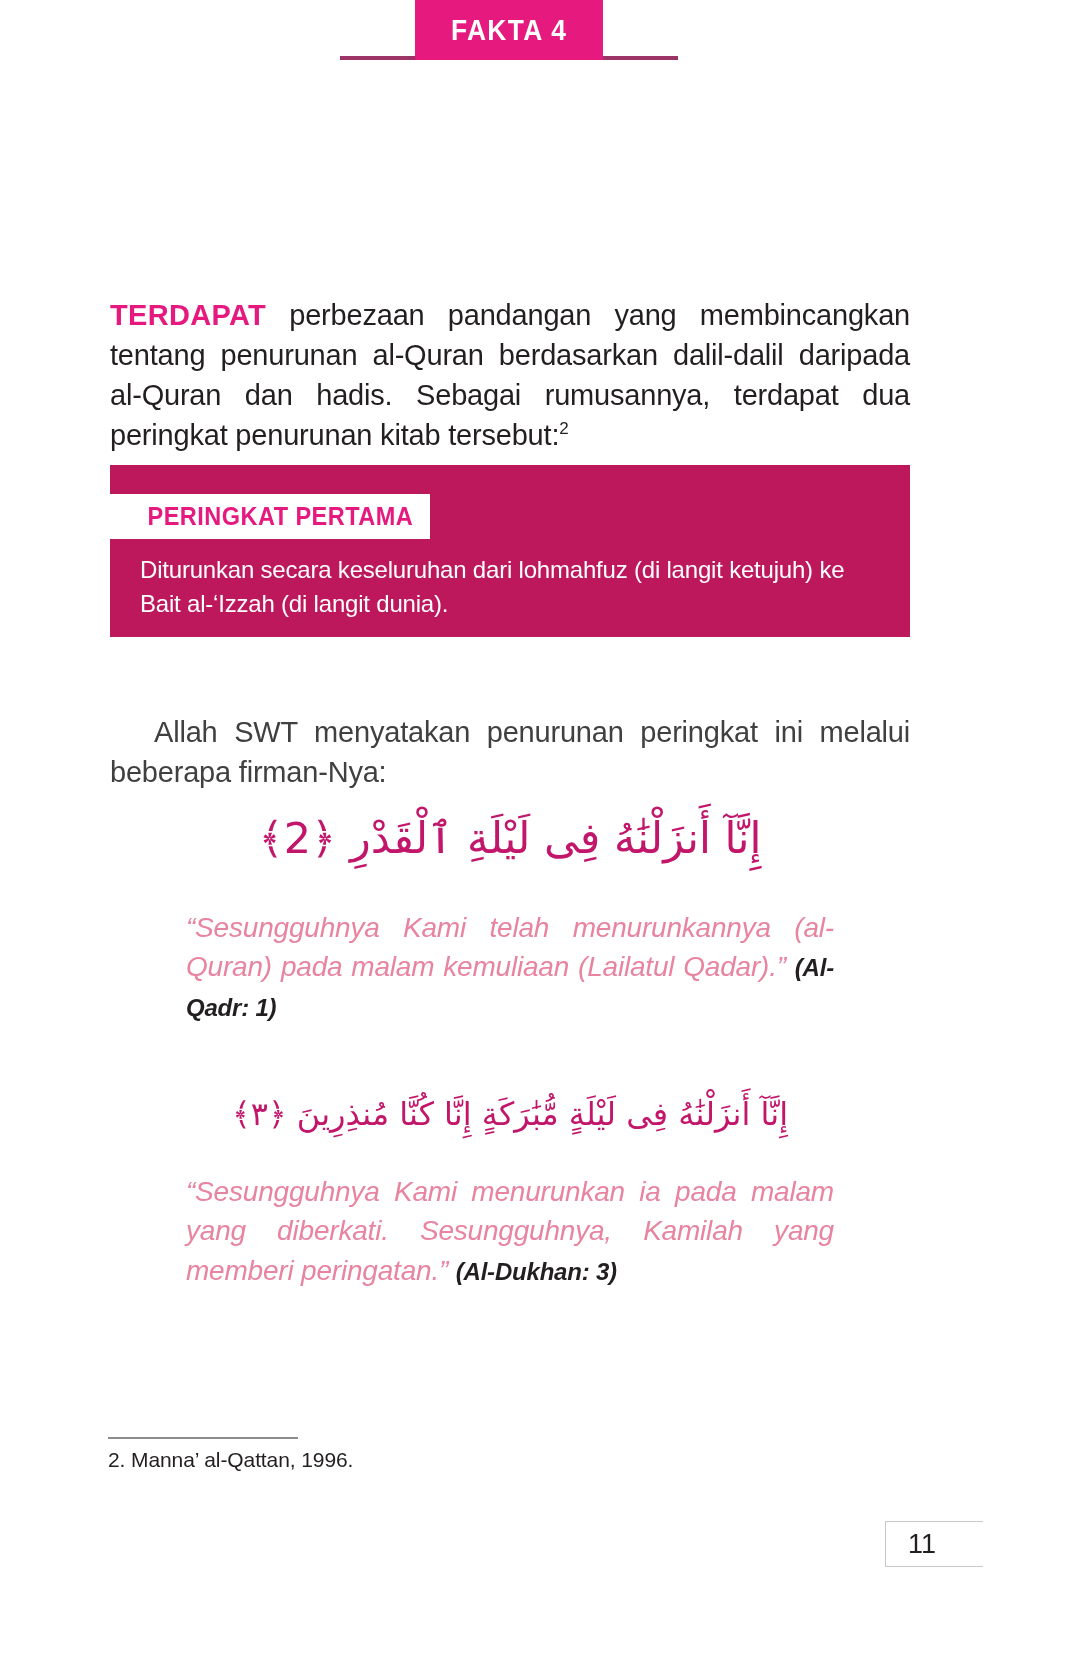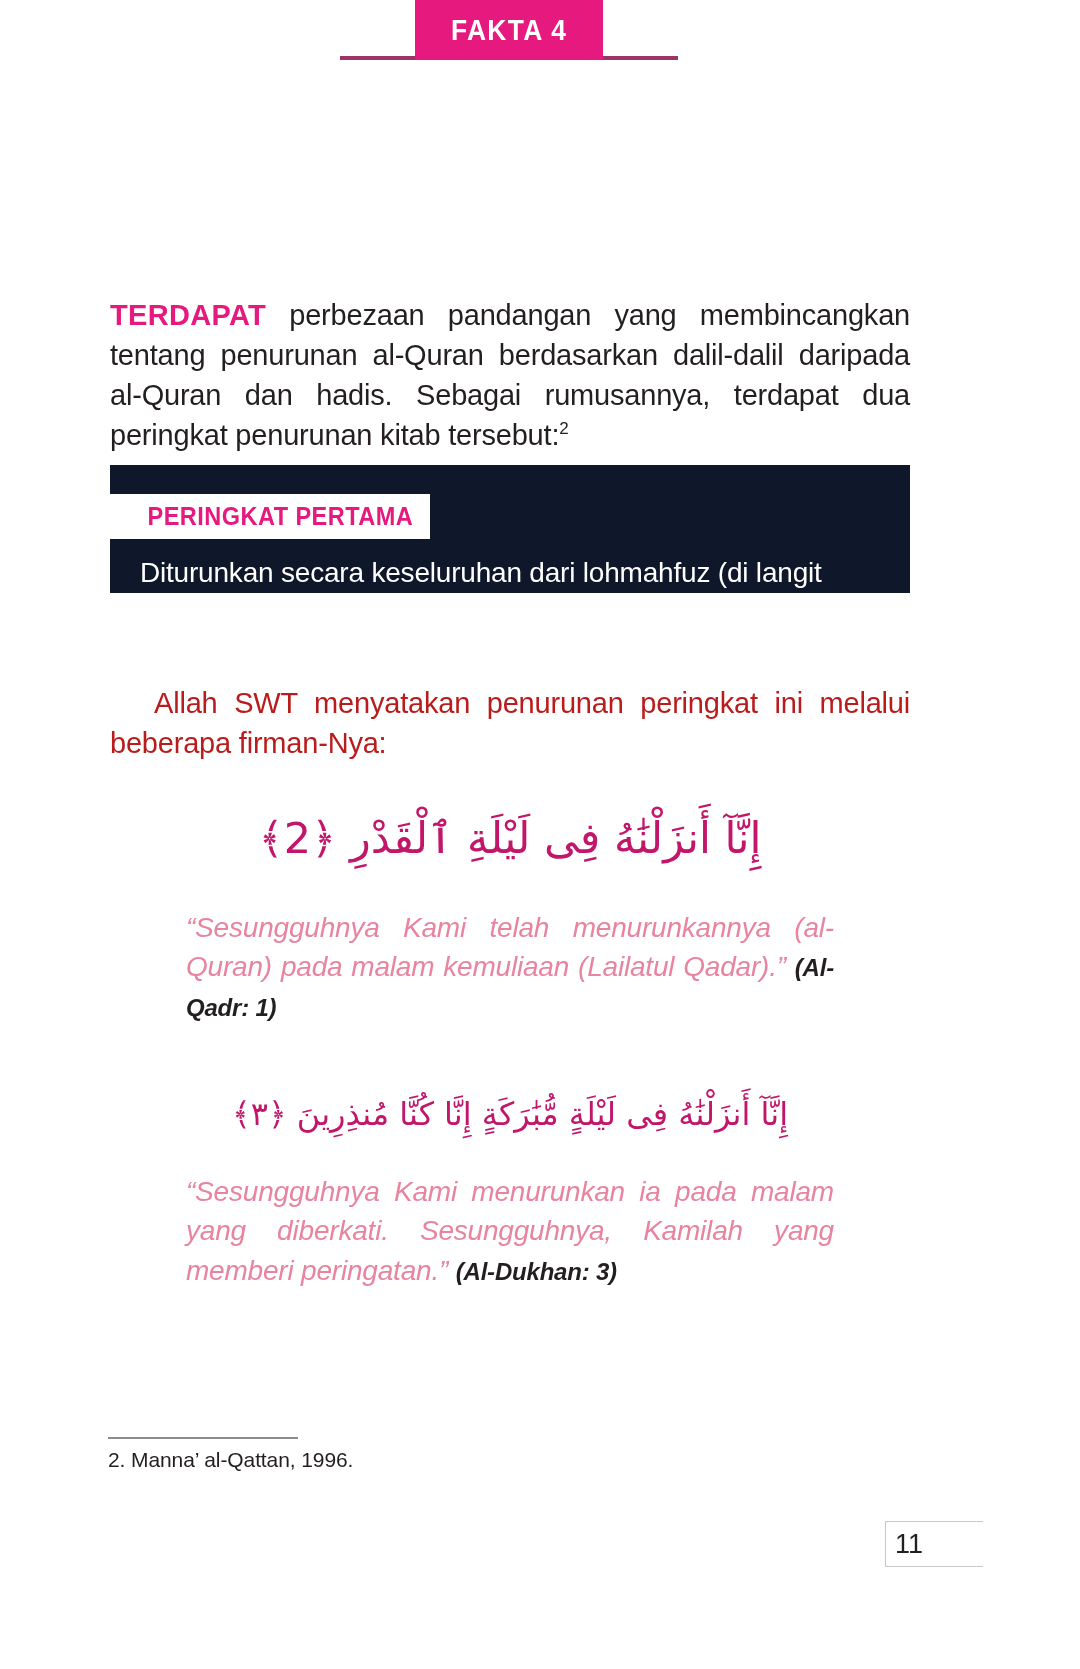--- a/index.html
+++ b/index.html
@@ -94,22 +94,22 @@
     letter-spacing: 0.3px;
   }
   .intro sup { font-size: 17px; }
 
   
   .callout {
     position: absolute;
     top: 465px;
     left: 110px;
     width: 800px;
-    height: 128px;
-    background: #0f172a;
+    height: 172px;
+    background: #be185d;
   }
   .callout-tag {
     position: absolute;
     top: 29px;
     left: 0;
     width: 320px;
     height: 45px;
     background: #ffffff;
     display: flex;
     align-items: center;
@@ -123,35 +123,35 @@
     padding-left: 30px;
     transform: scaleX(0.94);
   }
   .callout-body {
     position: absolute;
     top: 88px;
     left: 30px;
     width: 740px;
     color: #ffffff;
     font-family: "Liberation Sans", sans-serif;
-    font-size: 28px;
+    font-size: 24px;
     line-height: 1.42;
     letter-spacing: -0.2px;
   }
 
   
   .para2 {
     position: absolute;
-    top: 654px;
+    top: 683px;
     left: 110px;
     width: 800px;
     font-family: "Liberation Sans", sans-serif;
     font-size: 29px;
     line-height: 1.38;
-    color: #b91c1c;
+    color: #404040;
     text-align: justify;
     letter-spacing: -0.2px;
     text-indent: 44px;
   }
 
   
   .verse-block { position: absolute; left: 110px; width: 800px; }
   .verse-1 { top: 805px; }
   .verse-2 { top: 1090px; }
 
@@ -213,21 +213,21 @@
     position: absolute;
     top: 1521px;
     left: 885px;
     width: 98px;
     height: 46px;
     border: 1px solid #c9c9c9;
     border-right: none;
     background: #ffffff;
     display: flex;
     align-items: center;
-    padding-left: 9px;
+    padding-left: 22px;
     box-sizing: border-box;
   }
   .page-number {
     font-family: "Liberation Sans", sans-serif;
     font-size: 27px;
     color: #231f20;
   }
 </style>
 </head>
 <body>

